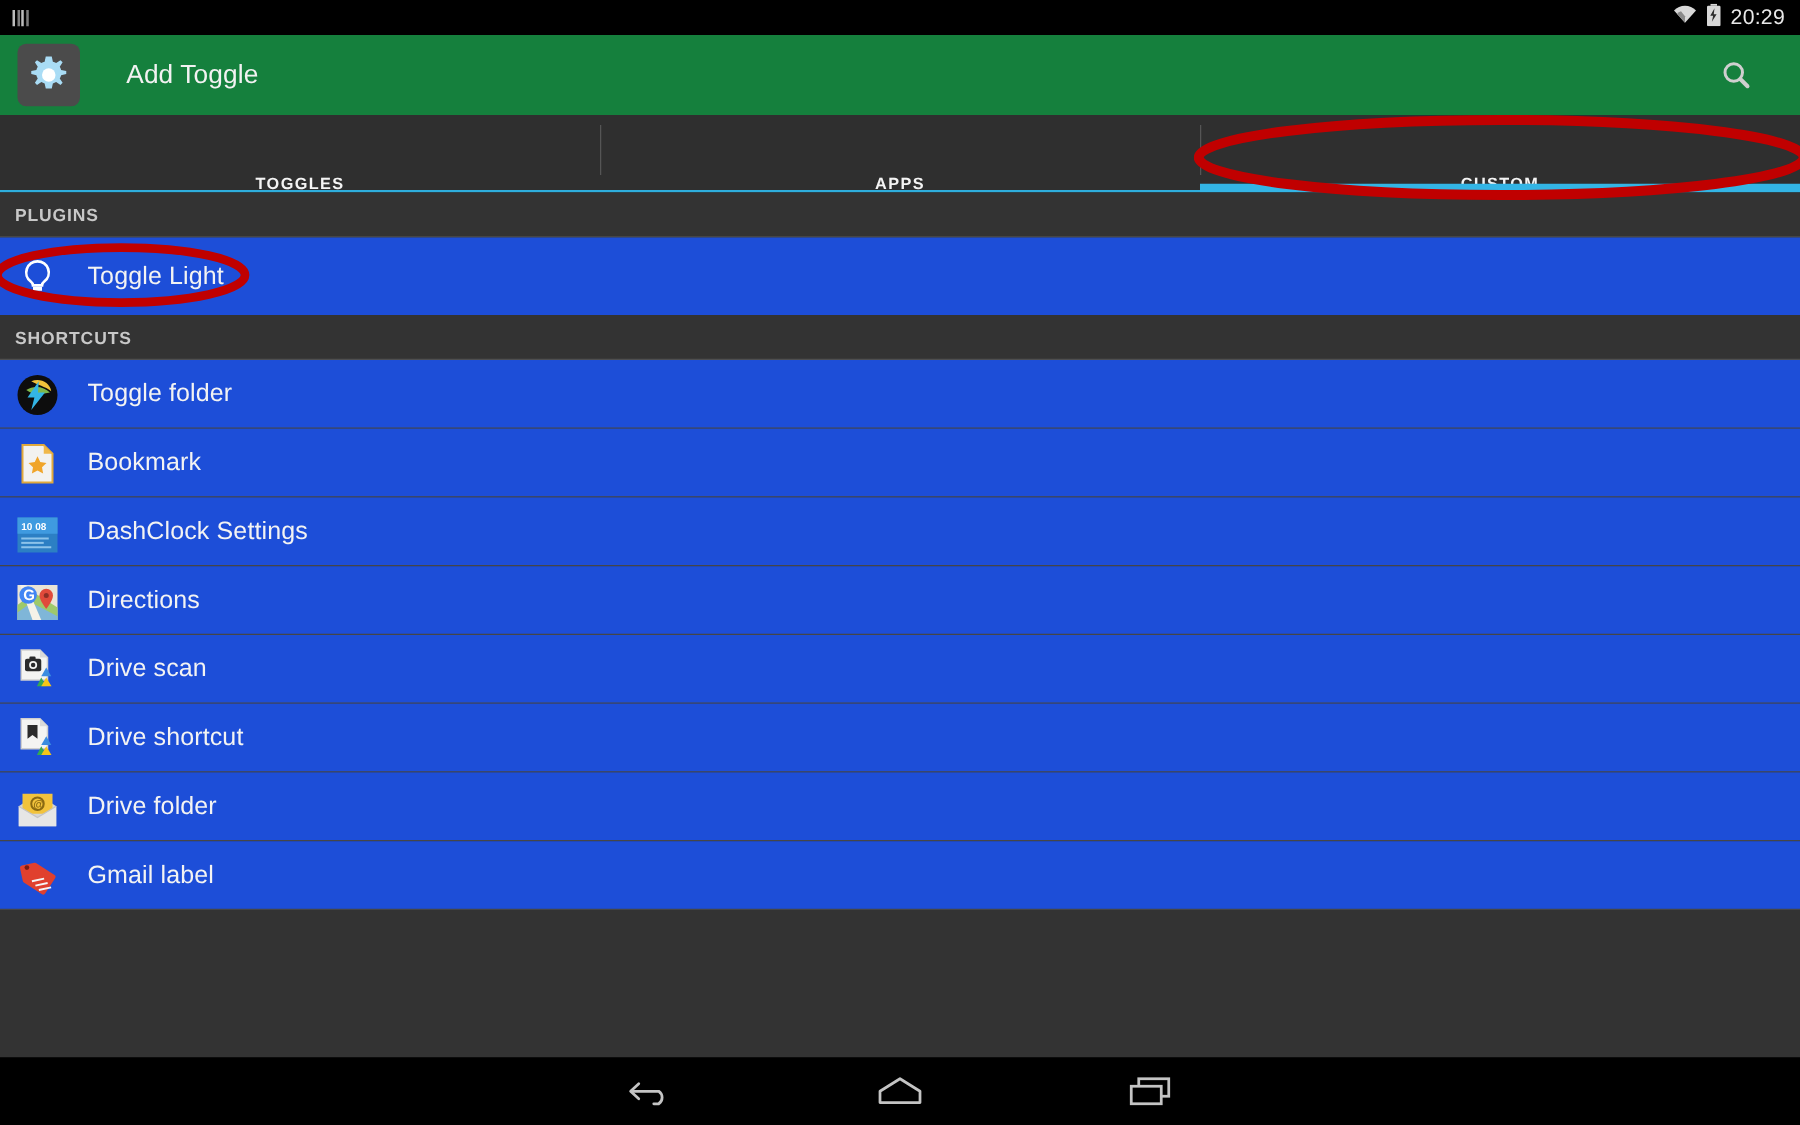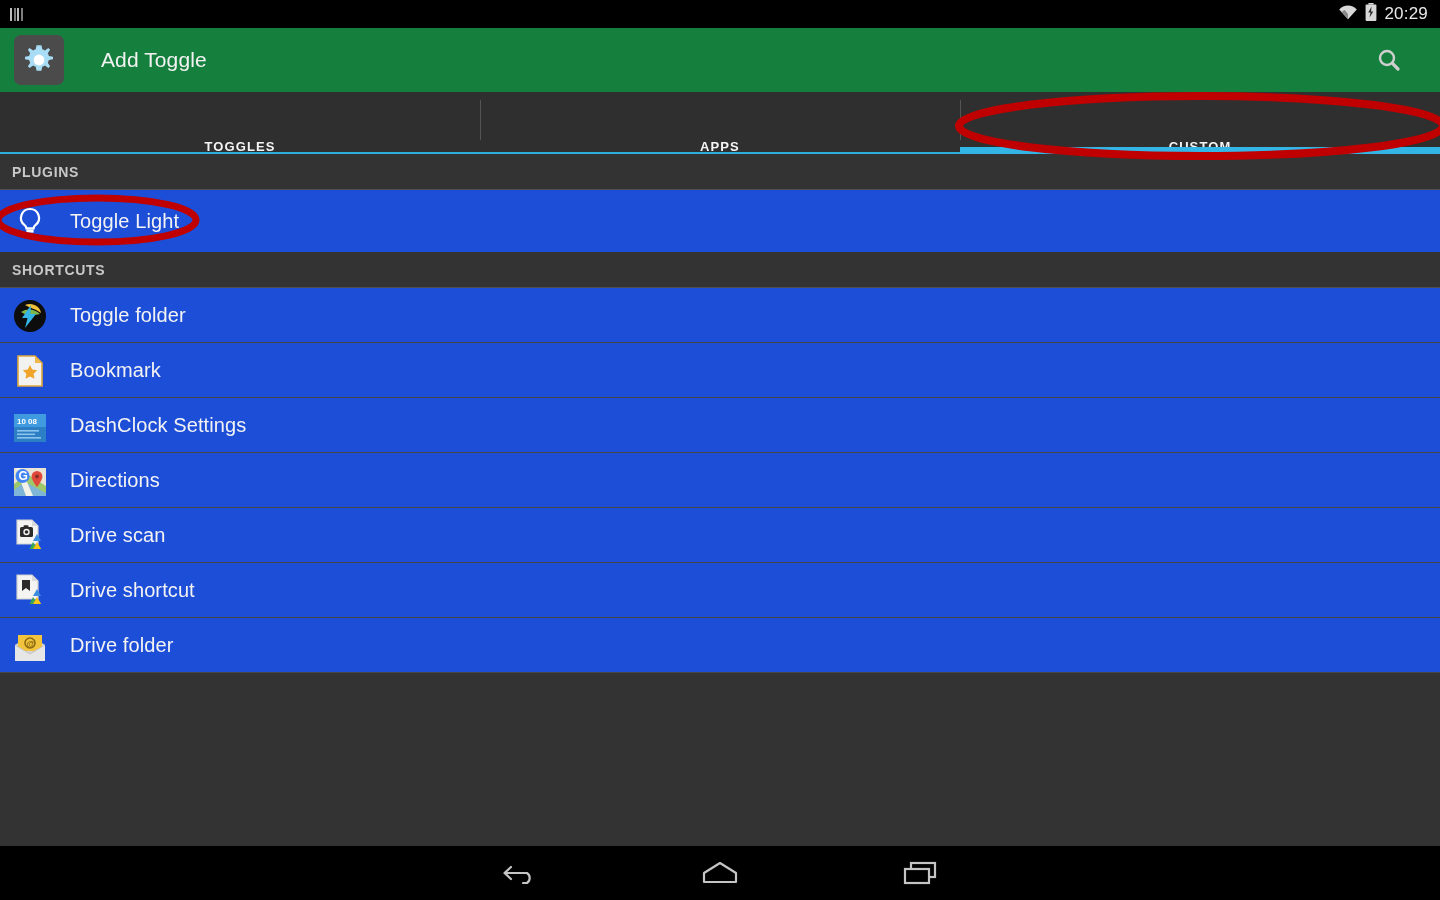--- a/index.html
+++ b/index.html
@@ -269,20 +269,34 @@
           <path d="M5 2 h24 v16 H5 z" fill="#f2c33c"></path>
           <circle cx="17" cy="10" r="5" fill="none" stroke="#8a6a12" stroke-width="1.6"></circle>
           <text x="13.5" y="13.6" font-family="Liberation Sans, sans-serif" font-size="9" font-weight="bold" fill="#8a6a12">@</text>
           <path d="M2 12 L17 21 L32 12 V28 H2 z" fill="#e6e6e6"></path>
           <path d="M2 12 L17 21 L32 12" fill="none" stroke="#c4c4c4" stroke-width="1"></path>
         </svg>
       </span>
       <span class="row-label">Drive folder</span>
     </div>
 
+    <div class="row">
+      <span class="row-icon">
+        <svg width="34" height="32" viewBox="0 0 34 32">
+          <path d="M4 4 h13 a2 2 0 0 1 1.5 .6 l12 12 a2 2 0 0 1 0 3 l-10 10 a2 2 0 0 1 -3 0 l-12-12 a2 2 0 0 1 -.6-1.5 V6 a2 2 0 0 1 2-2 z" transform="rotate(-12 17 16)" fill="#e0402e"></path>
+          <circle cx="8.5" cy="8" r="1.9" fill="#7a1c13"></circle>
+          <g transform="rotate(-12 17 16)" stroke="#f5f5f5" stroke-width="1.5">
+            <line x1="12" y1="18" x2="22" y2="18"></line>
+            <line x1="14" y1="22" x2="24" y2="22"></line>
+            <line x1="16" y1="26" x2="26" y2="26"></line>
+          </g>
+        </svg>
+      </span>
+      <span class="row-label">Gmail label</span>
+    </div>
 
 
   </div>
 
   <svg class="annot annot-custom" viewBox="0 0 492 68">
     <ellipse cx="246" cy="34" rx="242" ry="30" fill="none" stroke="#c00000" stroke-width="8"></ellipse>
   </svg>
   <svg class="annot annot-toggle" viewBox="0 0 206 52">
     <ellipse cx="103" cy="26" rx="99" ry="22" fill="none" stroke="#c00000" stroke-width="7"></ellipse>
   </svg>

